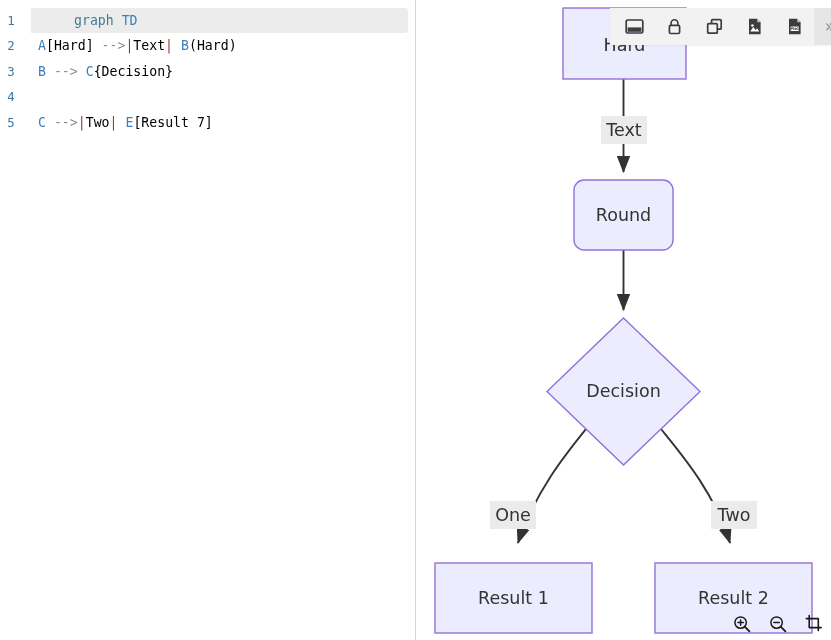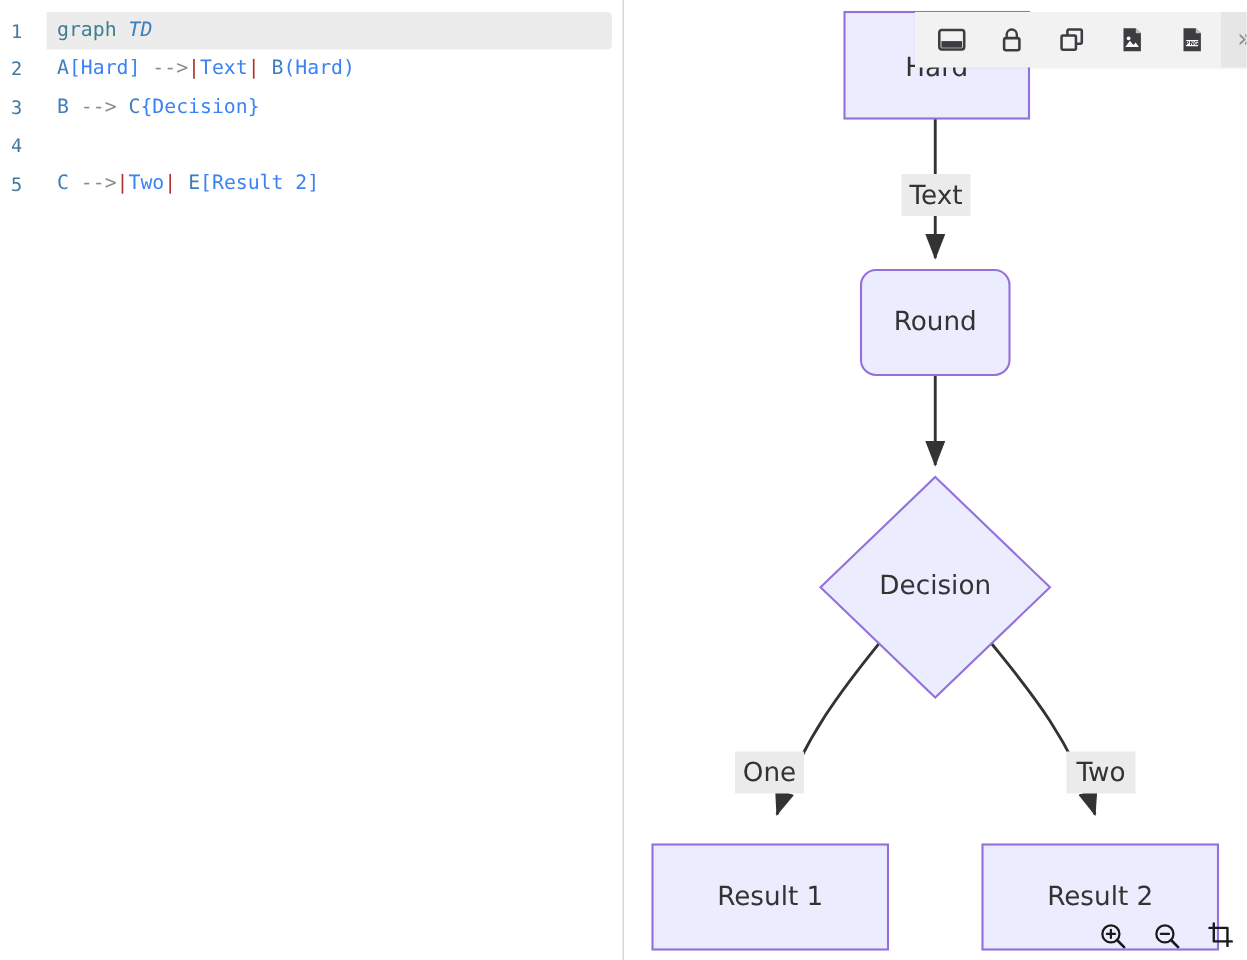--- a/index.html
+++ b/index.html
@@ -62,24 +62,24 @@
     text-align: center;
     color: #4078a0;
     font-family: "DejaVu Sans Mono", monospace;
     font-size: 12.4px;
   }
   .code-text {
     position: absolute;
     left: 38px;
     top: 0;
   }
-  .tok-kw     { color: #3f7f8f; }
-  .tok-dir    { color: #3c7fbf; font-style: italic; }
+  .tok-kw     { color: #3f7f8f; margin-left: 36px; }
+  .tok-dir    { color: #3c7fbf; }
   .tok-id     { color: #3c7fbf; }
-  .tok-label  { color: #3b82f6; }
+  .tok-label  { color: #000000; }
   .tok-arrow  { color: #8a8a8a; }
   .tok-pipe   { color: #b03030; }
 
   
   #splitter {
     position: absolute;
     left: 415px;
     top: 0;
     width: 1px;
     height: 640px;
@@ -182,21 +182,21 @@
         <span class="ln">3</span>
         <span class="code-text"><span class="tok-id">B</span><span> </span><span class="tok-arrow">--&gt;</span><span> </span><span class="tok-id">C</span><span class="tok-label">{Decision}</span></span>
       </div>
 
       <div class="code-line">
         <span class="ln">4</span>
       </div>
 
       <div class="code-line">
         <span class="ln">5</span>
-        <span class="code-text"><span class="tok-id">C</span><span> </span><span class="tok-arrow">--&gt;</span><span class="tok-pipe">|</span><span class="tok-label">Two</span><span class="tok-pipe">|</span><span> </span><span class="tok-id">E</span><span class="tok-label">[Result 2]</span></span>
+        <span class="code-text"><span class="tok-id">C</span><span> </span><span class="tok-arrow">--&gt;</span><span class="tok-pipe">|</span><span class="tok-label">Two</span><span class="tok-pipe">|</span><span> </span><span class="tok-id">E</span><span class="tok-label">[Result 7]</span></span>
       </div>
 
     </div>
   </div>
 
   <div id="splitter"></div>
 
   <div id="diagram-pane">
 
     <svg id="diagram-svg" width="416" height="640" viewBox="0 0 416 640">

